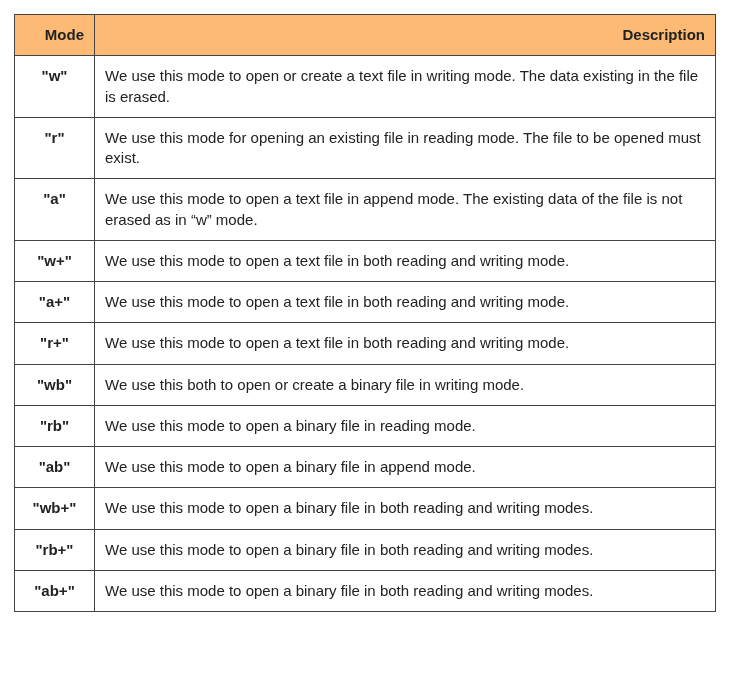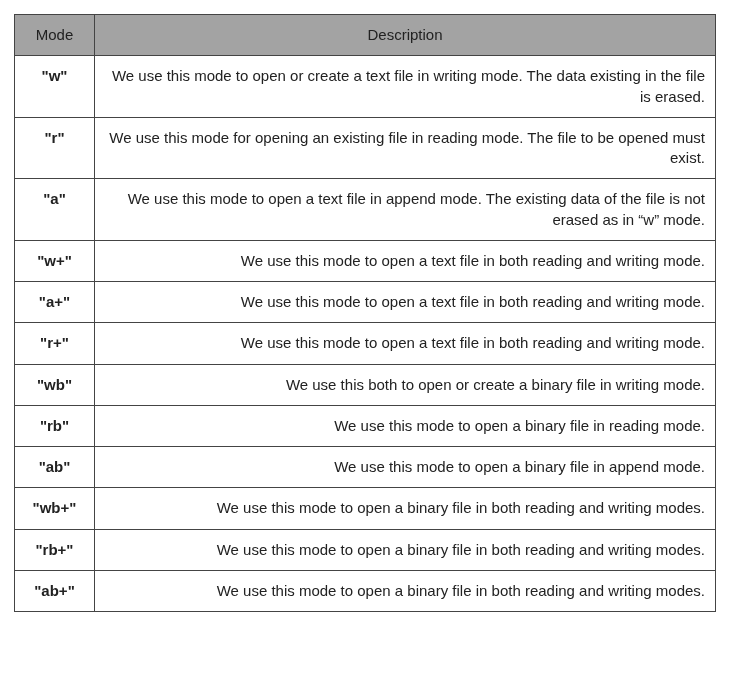--- a/index.html
+++ b/index.html
@@ -15,27 +15,27 @@
     table {
       border-collapse: collapse;
       width: 100%;
       table-layout: fixed;
     }
     col.mode-col { width: 80px; }
     th, td {
       border: 1px solid #444;
       padding: 10px 10px;
       vertical-align: top;
-      text-align: right;
+      text-align: left;
       line-height: 1.35;
     }
     th {
-      font-weight: normal;
-      text-align: center;
-      background: #a3a3a3;
+      font-weight: bold;
+      text-align: right;
+      background: #fdba74;
     }
     td.mode-cell {
       font-weight: bold;
       text-align: center;
       vertical-align: top;
       white-space: nowrap;
     }
     td.desc-cell {
       font-weight: normal;
     }

